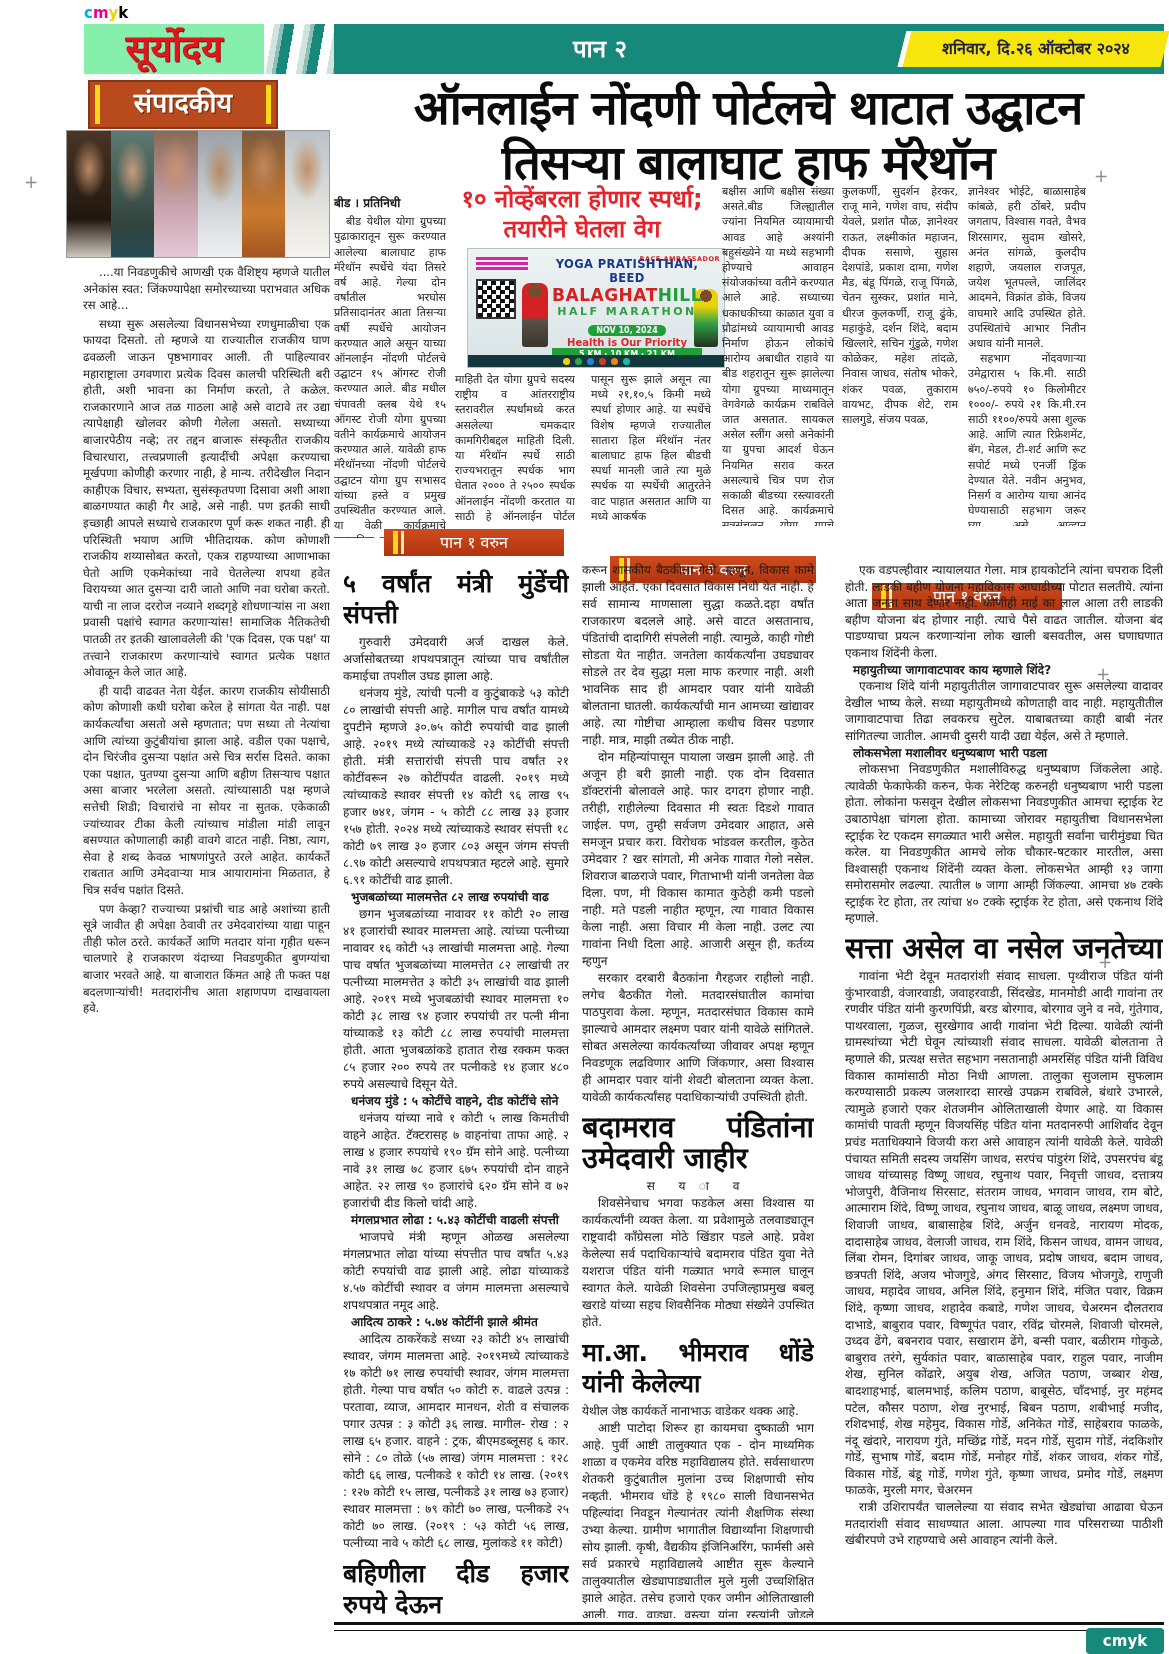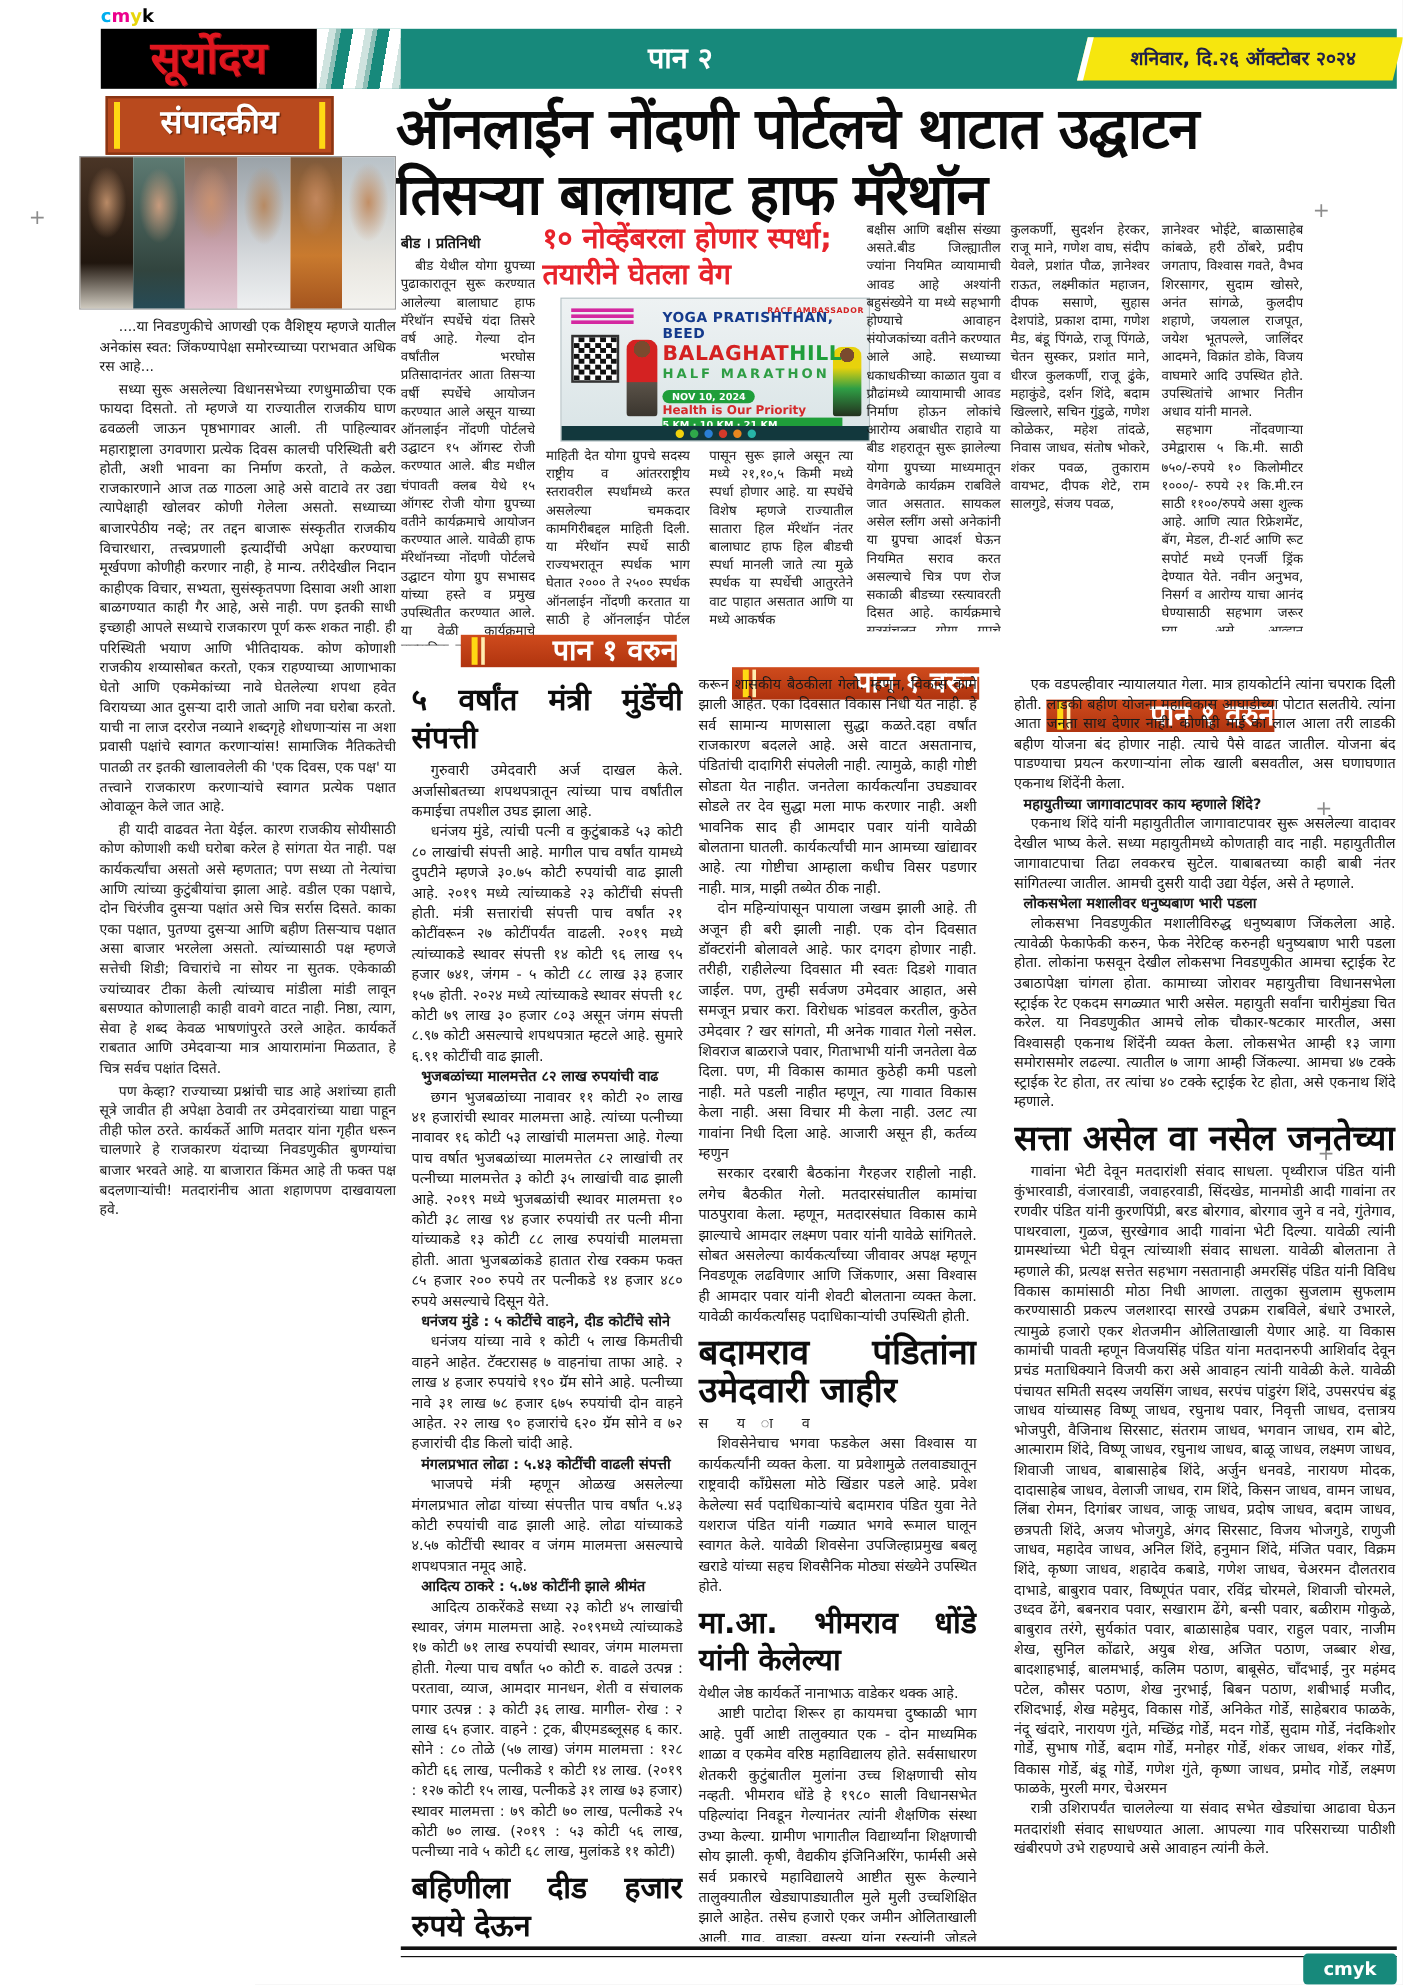--- a/index.html
+++ b/index.html
@@ -1,27 +1,27 @@
 <!DOCTYPE html>
 <html><head>
 <meta charset="utf-8">
 <style>
   html,body{margin:0;padding:0;background:#e9e9e9;}
   .page{position:relative;width:1169px;height:1654px;background:#ffffff;margin:0 auto;
         font-family:"DejaVu Sans",sans-serif;color:#1a1a1a;overflow:hidden;}
   .abs{position:absolute;}
-  .center{text-align:left;}
+  .center{text-align:center;}
   .just{text-align:justify;}
   .clip{overflow:hidden;}
 
   
   .cmyk-top{font-weight:bold;font-size:15px;letter-spacing:0;}
   .cmyk-top b:nth-child(1){color:#00aeef;}.cmyk-top b:nth-child(2){color:#ec008c;}
   .cmyk-top b:nth-child(3){color:#e8d50a;}.cmyk-top b:nth-child(4){color:#000;}
-  .masthead-yellow{background:#000000;color:#e0161f;font-weight:800;font-size:37px;
+  .masthead-yellow{background:#86efac;color:#e0161f;font-weight:800;font-size:37px;
      line-height:50px;text-align:center;text-shadow:1px 1px 0 #8c0d12;}
   .teal-band{background:#17897b;}
   .band-stripes{background:repeating-linear-gradient(100deg,#ffffff 0 10px,#cfe3df 10px 16px,#8fbfb7 16px 20px,#17897b 20px 30px);}
   .page-label{color:#ffffff;font-weight:800;font-size:24px;line-height:50px;}
   .date-box{background:#f6e60e;transform:skewX(-14deg);border-left:5px solid #fff;}
   .date-text{transform:skewX(14deg);font-weight:800;font-size:16px;line-height:36px;color:#20204a;text-align:center;}
   .edit-box{background:#b94a1e;border:2px solid #8a3513;}
   .edit-stripe{position:absolute;top:3px;bottom:3px;width:5px;background:#ffd913;}
   .edit-label{color:#fff;font-weight:800;font-size:27px;line-height:41px;text-align:center;text-shadow:1px 1px 1px #5c2008;}
 
@@ -63,22 +63,22 @@
   .dot{width:7px;height:7px;border-radius:50%;}
   .runner{position:absolute;left:54px;top:34px;width:26px;height:64px;
      background:radial-gradient(circle 7px at 13px 8px,#7a4a2e 97%,transparent),
                 linear-gradient(#d42222 30%,#d42222 55%,#5a5248 56%,#3a352e);border-radius:8px 8px 3px 3px;}
   .runner2{position:absolute;right:6px;top:40px;width:24px;height:58px;
      background:radial-gradient(circle 6px at 12px 7px,#7a4a2e 97%,transparent),
                 linear-gradient(#e8d20c 30%,#2f9e45 60%,#23301e);border-radius:8px 8px 3px 3px;}
   .p-amb{position:absolute;right:4px;top:6px;color:#d42222;font-weight:bold;font-size:6.5px;letter-spacing:.5px;}
 
   
-  .banner{background:linear-gradient(#cf4b1d,#b0340f);color:#fff;font-weight:700;font-size:24px;
-          line-height:27px;text-align:right;position:relative;}
+  .banner{background:linear-gradient(#cf4b1d,#b0340f);color:#fff;font-weight:400;font-size:16px;
+          line-height:27px;text-align:center;position:relative;}
   .banner i{position:absolute;left:9px;top:2px;bottom:2px;width:5px;background:#ffd913;}
   .banner em{position:absolute;left:17px;top:2px;bottom:2px;width:3px;background:#ffedb0;}
 
   
   .midcol{font-size:12px;line-height:17px;}
   .midcol p{margin:0;text-indent:16px;}
   .midcol p.nf{text-indent:0;}
   .story-head{font-weight:800;font-size:25px;line-height:31px;color:#0d0d0d;text-indent:0 !important;margin:6px 0 4px 0 !important;}
   .story-head.big{font-size:29px;}
   .sub-bold{font-weight:bold;text-indent:8px !important;}

